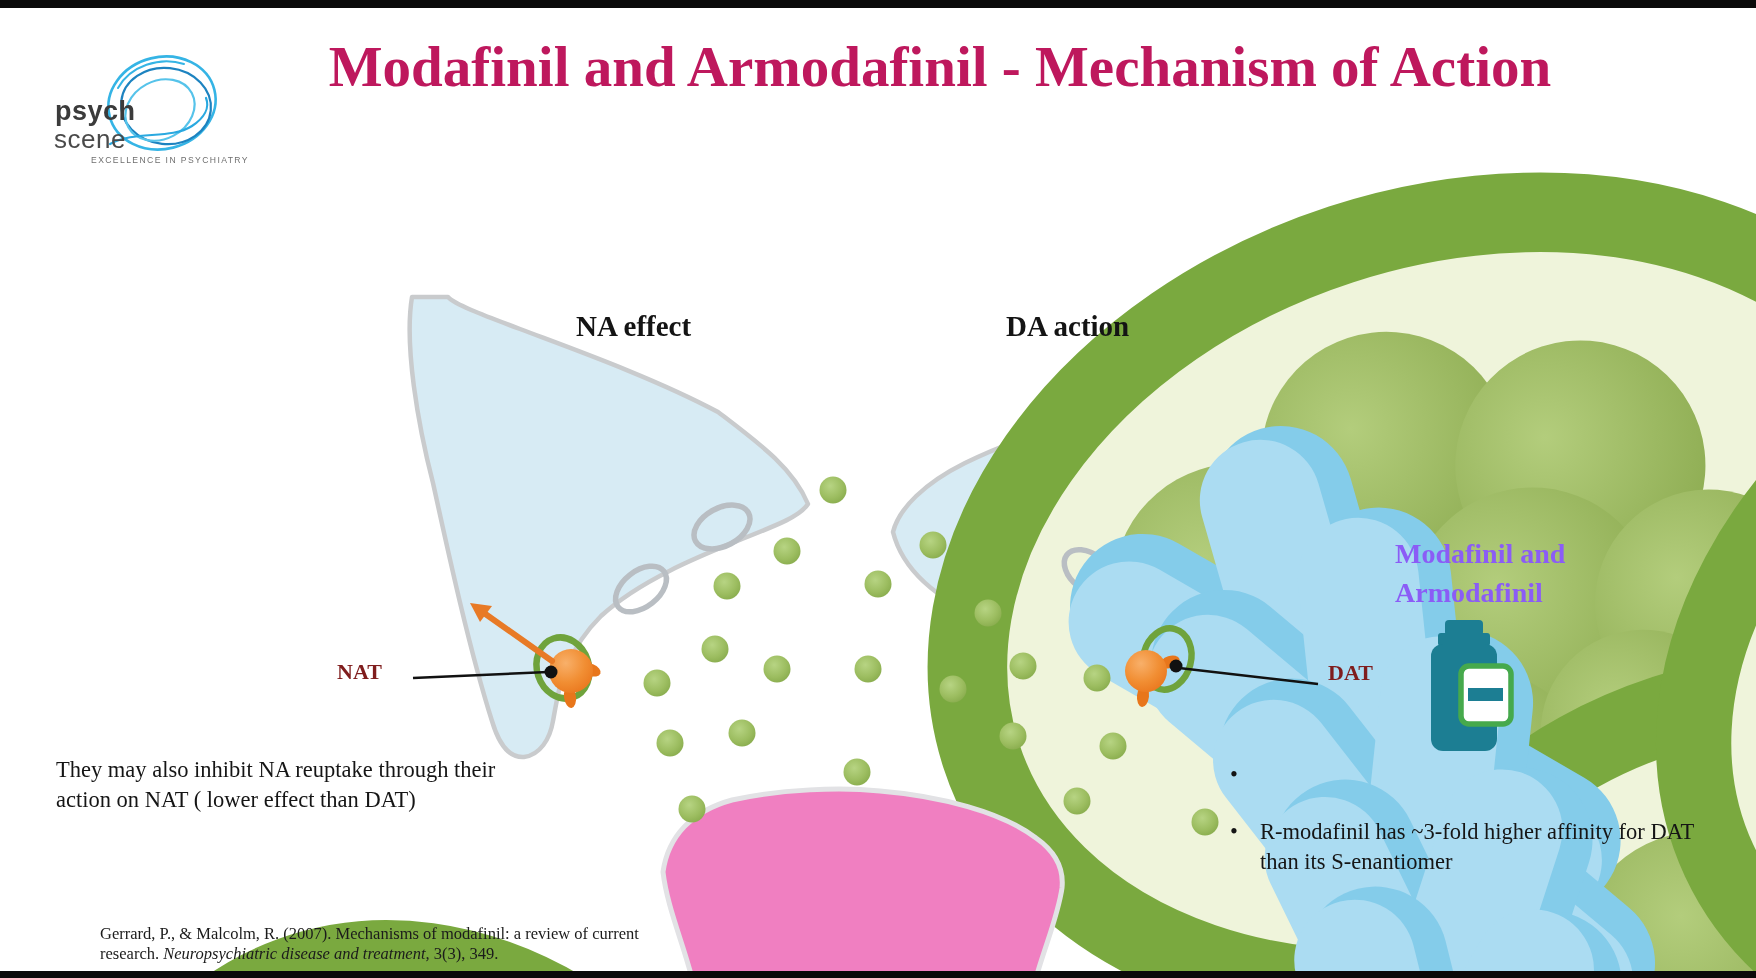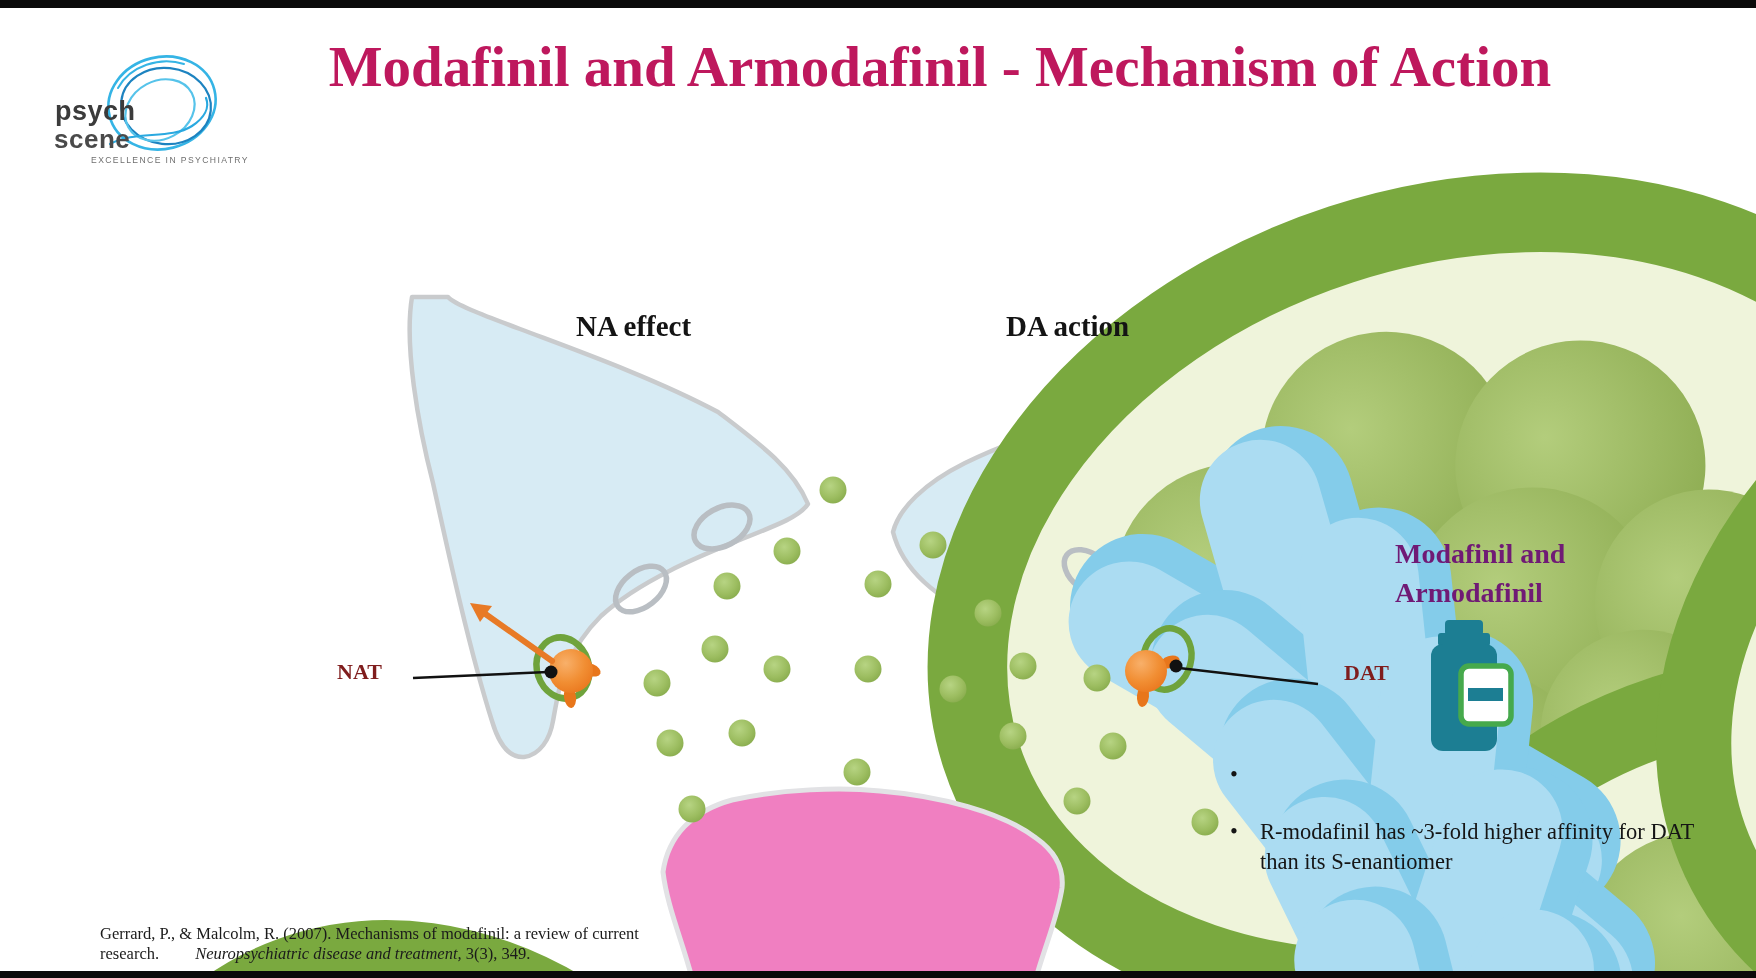--- a/index.html
+++ b/index.html
@@ -10,40 +10,40 @@
   #bar-bottom{bottom:0;height:7px;}
   #diagram-svg{position:absolute;left:0;top:0;}
   .abs{position:absolute;}
   #slide-title{left:225px;top:34px;width:1430px;text-align:center;
                font-size:57px;font-weight:bold;color:#be185d;letter-spacing:0px;}
   
   #logo{left:52px;top:48px;width:200px;height:120px;}
   #logo-psych{position:absolute;left:3px;top:48px;font-family:"Liberation Sans",sans-serif;
               font-weight:bold;font-size:27px;color:#3b3b3b;letter-spacing:0.5px;}
   #logo-scene{position:absolute;left:2px;top:76px;font-family:"Liberation Sans",sans-serif;
-              font-weight:700;font-size:26px;color:#4a4a4a;letter-spacing:0.5px;}
+              font-weight:400;font-size:26px;color:#4a4a4a;letter-spacing:0.5px;}
   #logo-tagline{position:absolute;left:3px;top:107px;font-family:"Liberation Sans",sans-serif;
               font-size:8.6px;color:#6f6f6f;letter-spacing:1.4px;white-space:nowrap;padding-left:36px;}
   .neuron-label{font-size:29px;font-weight:bold;color:#141414;white-space:nowrap;}
   #na-neuron-label{left:576px;top:310px;}
   #da-neuron-label{left:1006px;top:310px;}
   .transporter-label{font-size:22px;font-weight:bold;color:#7f1d1d;white-space:nowrap;}
   #nat-label{left:337px;top:659px;}
-  #dat-label{left:1328px;top:660px;margin-left:16px;}
-  #drug-label{left:1395px;top:534px;font-size:28px;font-weight:bold;color:#701a75;
+  #dat-label{left:1328px;top:660px;}
+  #drug-label{left:1395px;top:534px;font-size:28px;font-weight:bold;color:#8b5cf6;
               line-height:39px;white-space:pre-line;}
   #left-note{left:56px;top:755px;width:520px;font-size:22.5px;color:#151515;
              line-height:30px;white-space:pre-line;}
   #bullet-list{left:1230px;top:760px;width:520px;}
   .bullet-item{display:flex;font-size:22.5px;color:#151515;line-height:30px;}
   .bullet-item + .bullet-item{margin-top:27px;}
   .bullet-marker{width:30px;flex:none;}
   .bullet-text{white-space:pre-line;}
   #citation{left:100px;top:924px;width:545px;font-size:16.5px;color:#1b1b1b;line-height:20px;}
-  #citation .journal{font-style:italic;margin-left:32px;}
+  #citation .journal{font-style:italic;}
 </style>
 </head>
 <body>
 
 <div id="slide">
 
   <svg id="diagram-svg" width="1756" height="978" viewBox="0 0 1756 978">
     <defs>
       <radialGradient id="gradDot" cx="40%" cy="35%" r="75%">
         <stop offset="0%" stop-color="#b7d483"></stop>
@@ -223,20 +223,22 @@
 
   <div class="abs" id="slide-title">Modafinil and Armodafinil - Mechanism of Action</div>
 
   <div class="abs neuron-label" id="na-neuron-label">NA effect</div>
   <div class="abs neuron-label" id="da-neuron-label">DA action</div>
   <div class="abs transporter-label" id="nat-label">NAT</div>
   <div class="abs transporter-label" id="dat-label">DAT</div>
   <div class="abs" id="drug-label">Modafinil and
 Armodafinil</div>
 
+  <div class="abs" id="left-note">They may also inhibit NA reuptake through their
+action on NAT ( lower effect than DAT)</div>
 
   <div class="abs" id="bullet-list">
     <div class="bullet-item">
       <span class="bullet-marker">•</span>
     </div>
     <div class="bullet-item">
       <span class="bullet-marker">•</span>
       <span class="bullet-text">R-modafinil has ~3-fold higher affinity for DAT
 than its S-enantiomer</span>
     </div>

